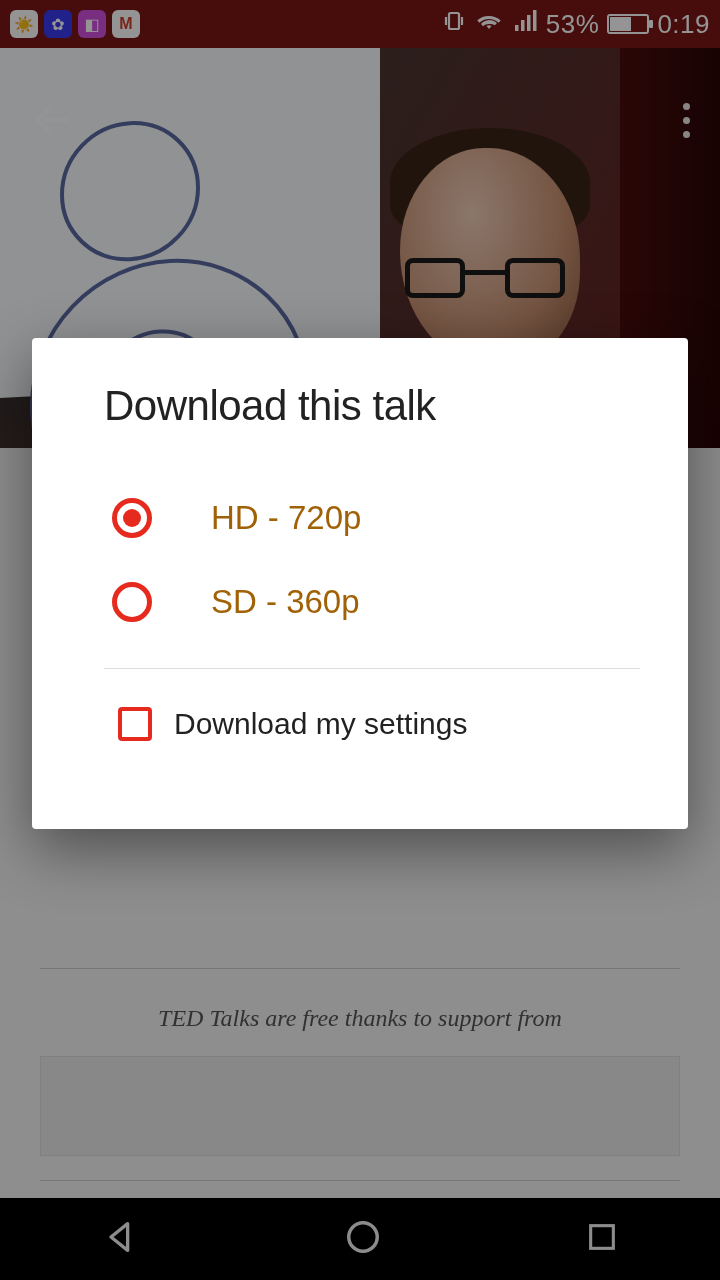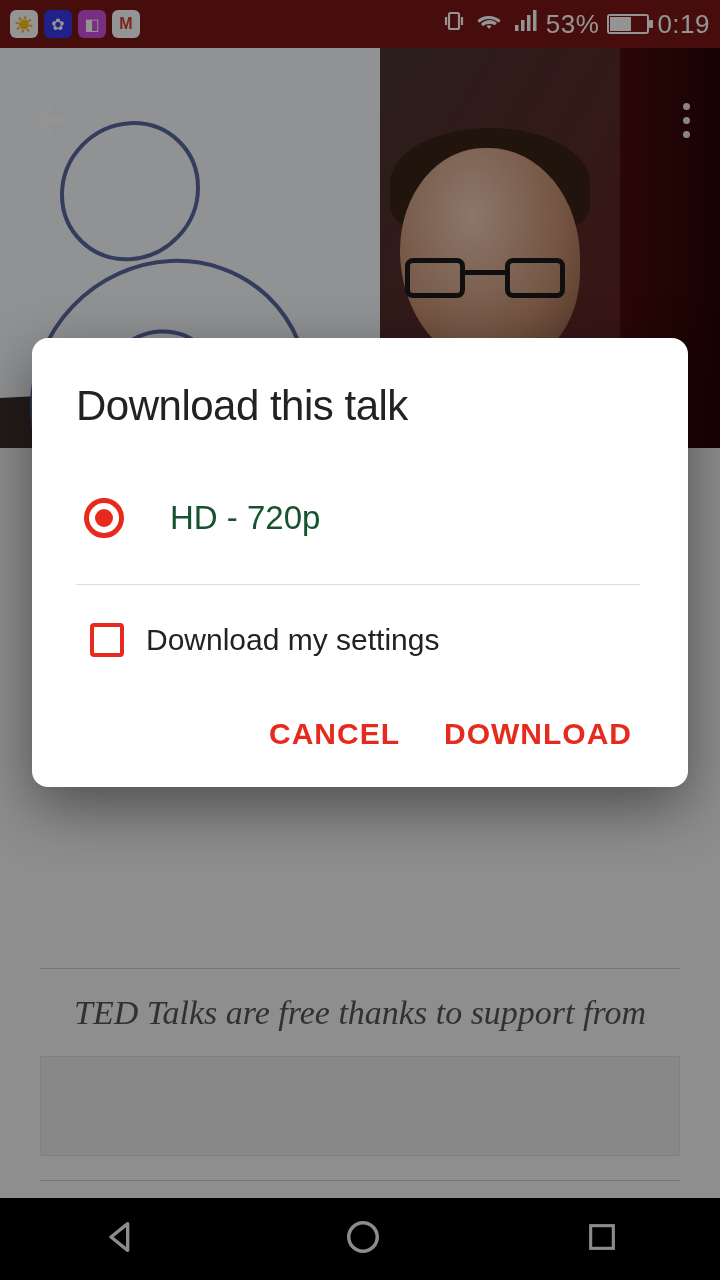--- a/index.html
+++ b/index.html
@@ -155,23 +155,23 @@
     height: 750px;
     padding: 20px 40px;
     color: #555;
   }
   .sponsor-line {
     text-align:center;
     font-style: italic;
     font-family: Georgia, serif;
     color:#555;
     margin-top: 500px;
-    font-size: 34px;
+    font-size: 24px;
     border-top: 1px solid #ccc;
-    padding-top: 25px;
+    padding-top: 36px;
   }
   .sponsor-box {
     margin: 24px auto;
     height: 100px;
     background:#eaeaea;
     border:1px solid #ddd;
   }
   .sponsor-divider {
     border-top:1px solid #ccc;
     margin-top: 20px;
@@ -195,38 +195,38 @@
     background: rgba(0,0,0,0.42);
   }
 
   
   .modal {
     position:absolute;
     left: 32px;
     right: 32px;
     top: 338px;
     background: #fff;
-    border-radius: 16px;
+    border-radius: 4px;
     box-shadow: 0 20px 60px rgba(0,0,0,0.45);
-    padding: 44px 48px 28px 44px;
+    padding: 44px 48px 28px 72px;
   }
   .modal-title {
     font-size: 42px;
     font-weight: 500;
     color: #222;
     margin-bottom: 46px;
     letter-spacing: -0.5px;
   }
   .option-row {
     display:flex;
     align-items:center;
-    gap: 46px;
+    gap: 59px;
     padding: 22px 8px;
     font-size: 33px;
-    color:#14532d;
+    color:#a16207;
   }
   .radio {
     width: 40px; height:40px;
     border: 5px solid #e62b1e;
     border-radius:50%;
     display:flex; align-items:center; justify-content:center;
     flex-shrink: 0;
   }
   .radio.selected::after {
     content:"";
@@ -366,27 +366,27 @@
   <div class="scrim"></div>
 
   <div class="modal">
     <div class="modal-title">Download this talk</div>
 
     <div class="option-row">
       <span class="radio selected"></span>
       <span>HD - 720p</span>
     </div>
 
+    <div class="option-row">
+      <span class="radio"></span>
+      <span>SD - 360p</span>
+    </div>
 
     <hr class="option-divider">
 
     <div class="checkbox-row">
       <span class="checkbox"></span>
       <span>Download my settings</span>
     </div>
 
-    <div class="modal-actions">
-      <button>CANCEL</button>
-      <button>DOWNLOAD</button>
-    </div>
   </div>
 
 </div>
 
 </body></html>

